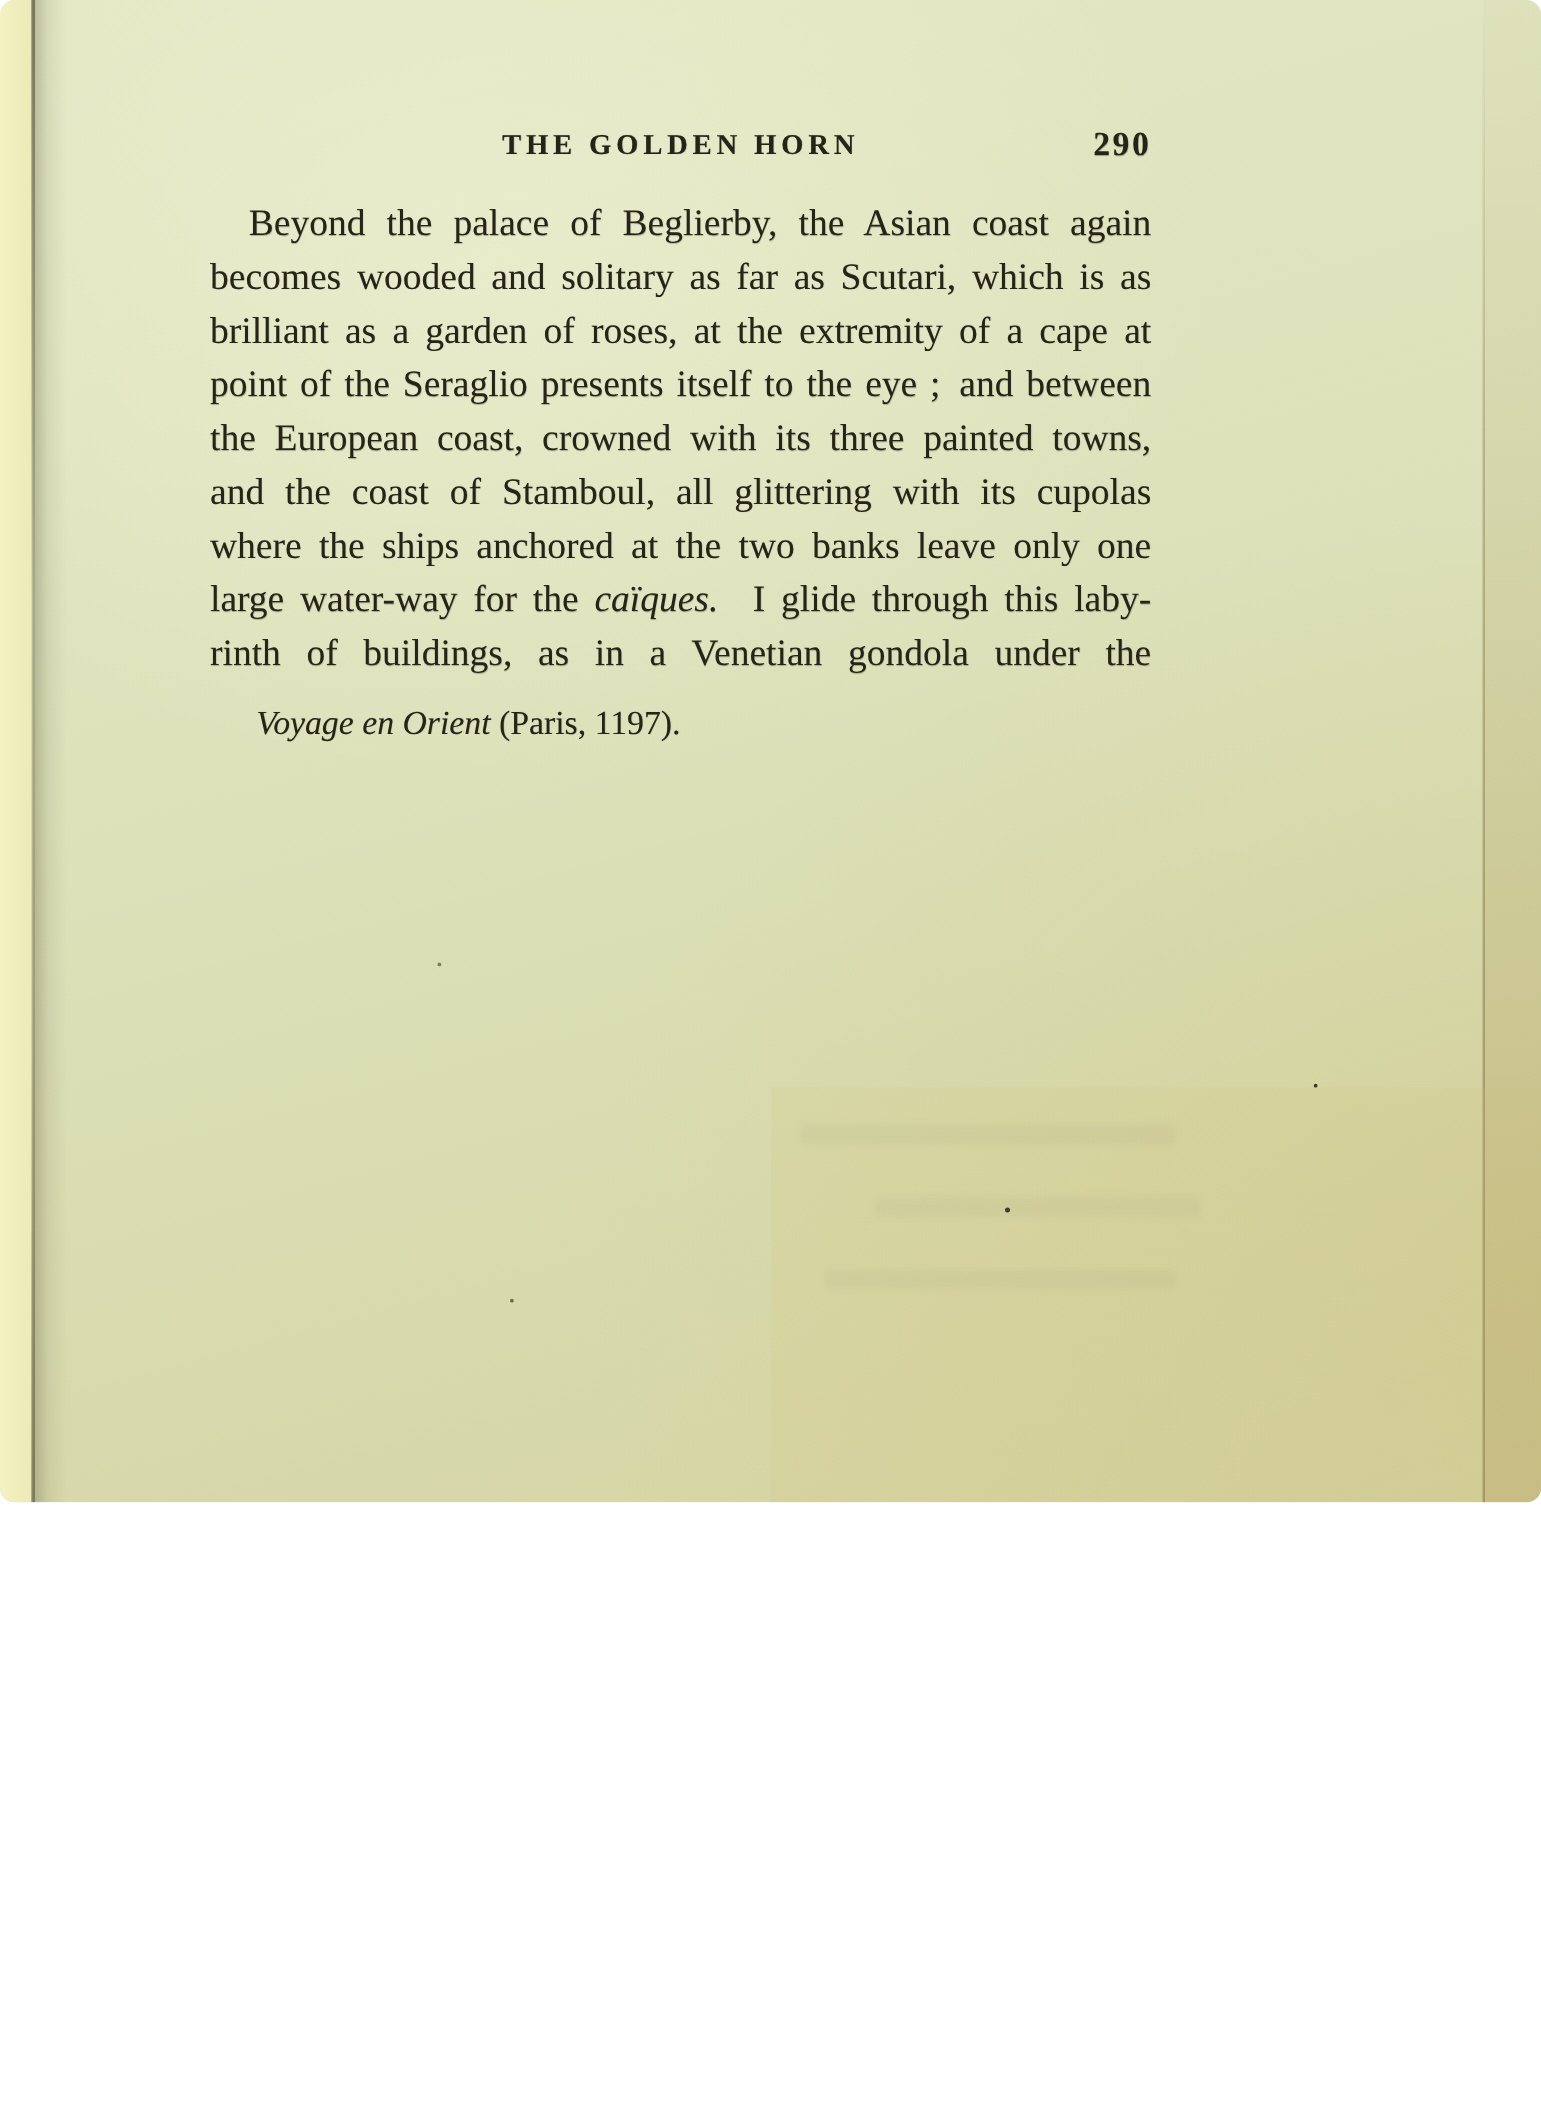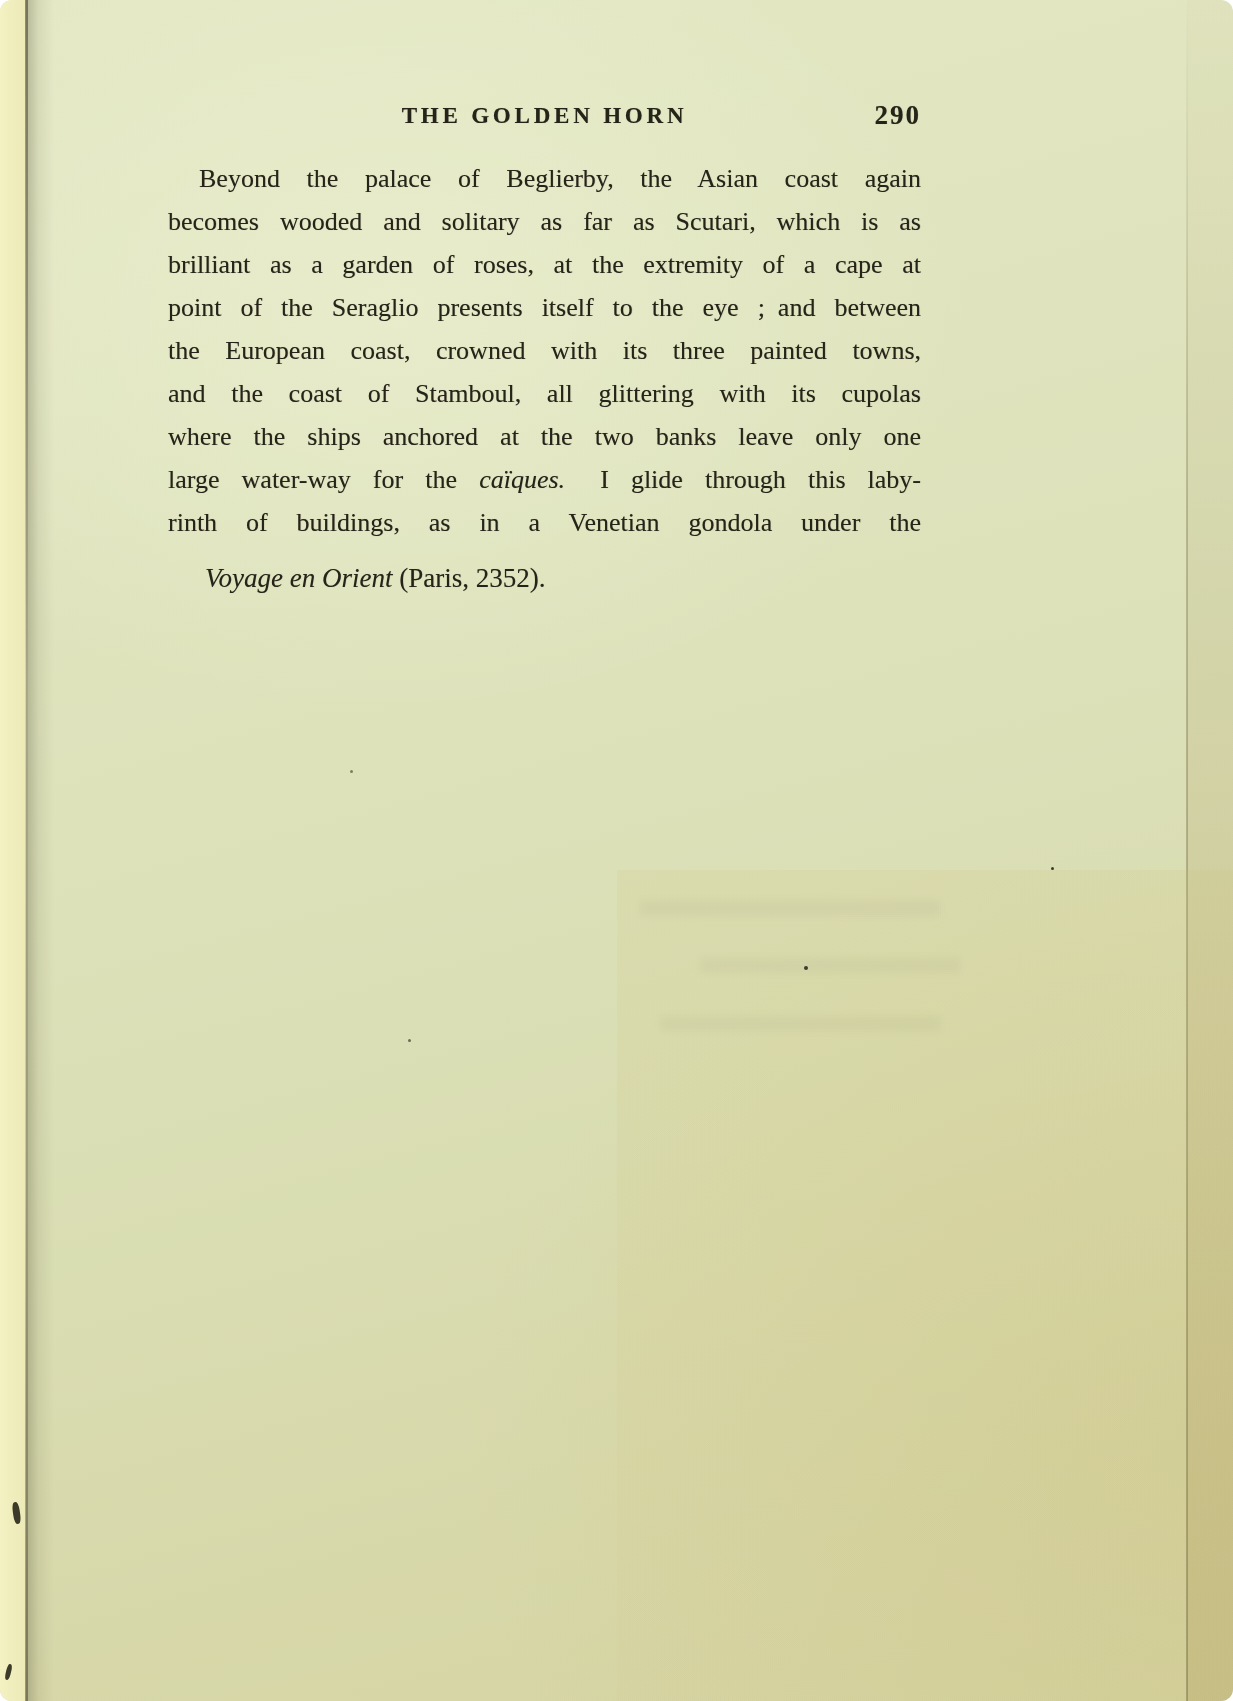--- a/index.html
+++ b/index.html
@@ -1,17 +1,17 @@
 <!DOCTYPE html>
 <html style="--paper: #dde2bb; --paper-light: #e7eac8; --paper-deep: #d3d1a0; --paper-edge: #f2efbf; --ink: #262419;"><head>
 <meta charset="utf-8">
 <style>
   html,body{margin:0;padding:0;background:#ffffff;}
   .scan{
-    position:relative;width:1233px;height:1701px;border-radius:12px;overflow:hidden;
+    position:relative;width:1233px;height:1202px;border-radius:12px;overflow:hidden;
     background:
       radial-gradient(900px 650px at 32% 18%, rgba(252,253,232,.28), transparent 65%),
       radial-gradient(1100px 900px at 100% 85%, rgba(198,180,105,.22), transparent 70%),
       linear-gradient(165deg, #e4e8c4 0%, #dde2bb 42%, #d9dcb0 68%, #d5d3a2 100%);
     font-family:"Liberation Serif","DejaVu Serif",serif;
     color:var(--ink,#262419);
   }
   
   .edge-left{position:absolute;left:0;top:0;width:26px;height:100%;
     background:linear-gradient(to right,#f4f1c2,#edeab8);}
@@ -26,21 +26,21 @@
   .tone-band{position:absolute;left:50%;top:870px;right:0;height:831px;
     background:linear-gradient(to bottom,rgba(205,190,115,.14),rgba(205,190,115,.06));}
 
   
   .content{position:absolute;left:168px;top:103px;width:753px;}
   .pagehead{position:relative;height:36px;}
   .running-title{text-align:center;font-weight:700;font-size:23px;letter-spacing:.165em;
     text-shadow:.3px .4px .7px rgba(46,44,30,.38);}
   .page-number{position:absolute;right:0;top:-3px;font-weight:700;font-size:27px;letter-spacing:2px;
     text-shadow:.3px .4px .7px rgba(46,44,30,.38);}
-  .bodytext{margin-top:18px;font-size:26px;line-height:43px;word-spacing:1.5px;
+  .bodytext{margin-top:18px;font-size:30px;line-height:43px;word-spacing:1.5px;
     text-shadow:.3px .4px .7px rgba(46,44,30,.32);}
   .line{text-align:justify;text-align-last:justify;}
   .line.first{text-indent:31px;}
   .line.last{text-align-last:left;}
   .it{font-style:italic;}
   .citation{margin-top:13px;padding-left:37px;font-size:27px;line-height:43px;
     text-shadow:.3px .4px .7px rgba(46,44,30,.32);}
 
   
   .speck{position:absolute;background:#3c3b2a;border-radius:50%;}
@@ -70,21 +70,21 @@
       <div class="line"><span class="seg">becomes wooded and solitary as far as Scutari, which is as</span></div>
       <div class="line"><span class="seg">brilliant as a garden of roses, at the extremity of a cape at</span></div>
       <div class="line"><span class="seg">point of the Seraglio presents itself to the eye ; and between</span></div>
       <div class="line"><span class="seg">the European coast, crowned with its three painted towns,</span></div>
       <div class="line"><span class="seg">and the coast of Stamboul, all glittering with its cupolas</span></div>
       <div class="line"><span class="seg">where the ships anchored at the two banks leave only one</span></div>
       <div class="line"><span class="seg">large water-way for the </span><span class="seg it">caïques.</span><span class="seg">  I glide through this laby-</span></div>
       <div class="line"><span class="seg">rinth of buildings, as in a Venetian gondola under the</span></div>
     </div>
 
-    <div class="citation"><span class="seg it">Voyage en Orient</span><span class="seg"> (Paris, 2352).</span></div>
+    <div class="citation"><span class="seg it">Voyage en Orient</span><span class="seg"> (Paris, 1197).</span></div>
 
   </div>
 
   <div class="speck" style="left:13px;top:1502px;width:7px;height:22px;border-radius:40%;transform:rotate(-8deg);"></div>
   <div class="speck" style="left:6px;top:1664px;width:5px;height:16px;border-radius:40%;transform:rotate(14deg);"></div>
   <div class="speck" style="left:804px;top:966px;width:4px;height:4px;"></div>
   <div class="speck" style="left:1051px;top:867px;width:3px;height:3px;"></div>
   <div class="speck" style="left:408px;top:1039px;width:3px;height:3px;opacity:.7;"></div>
   <div class="speck" style="left:350px;top:770px;width:3px;height:3px;opacity:.6;"></div>
 

